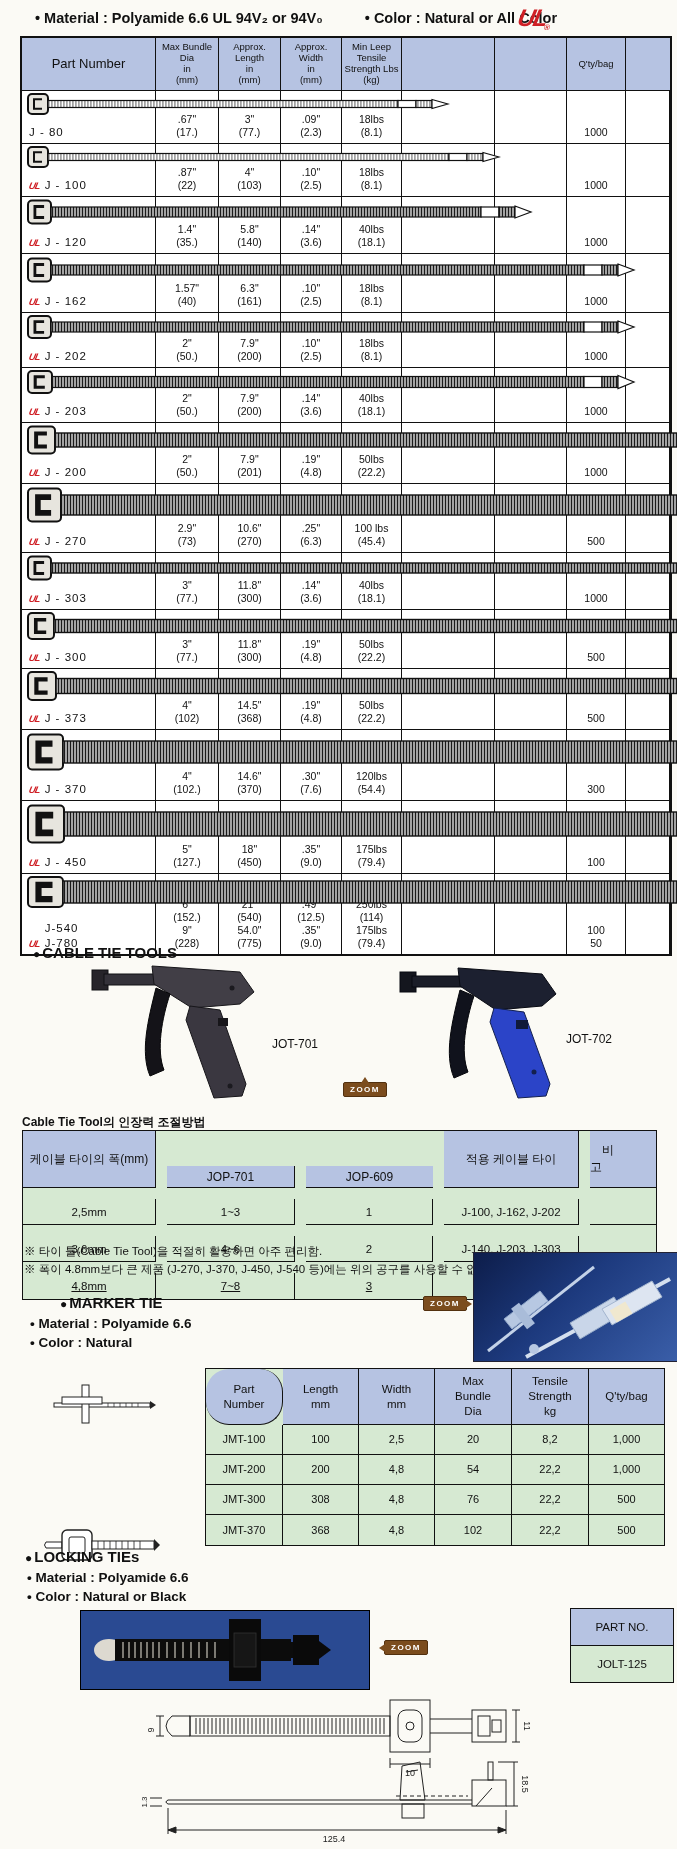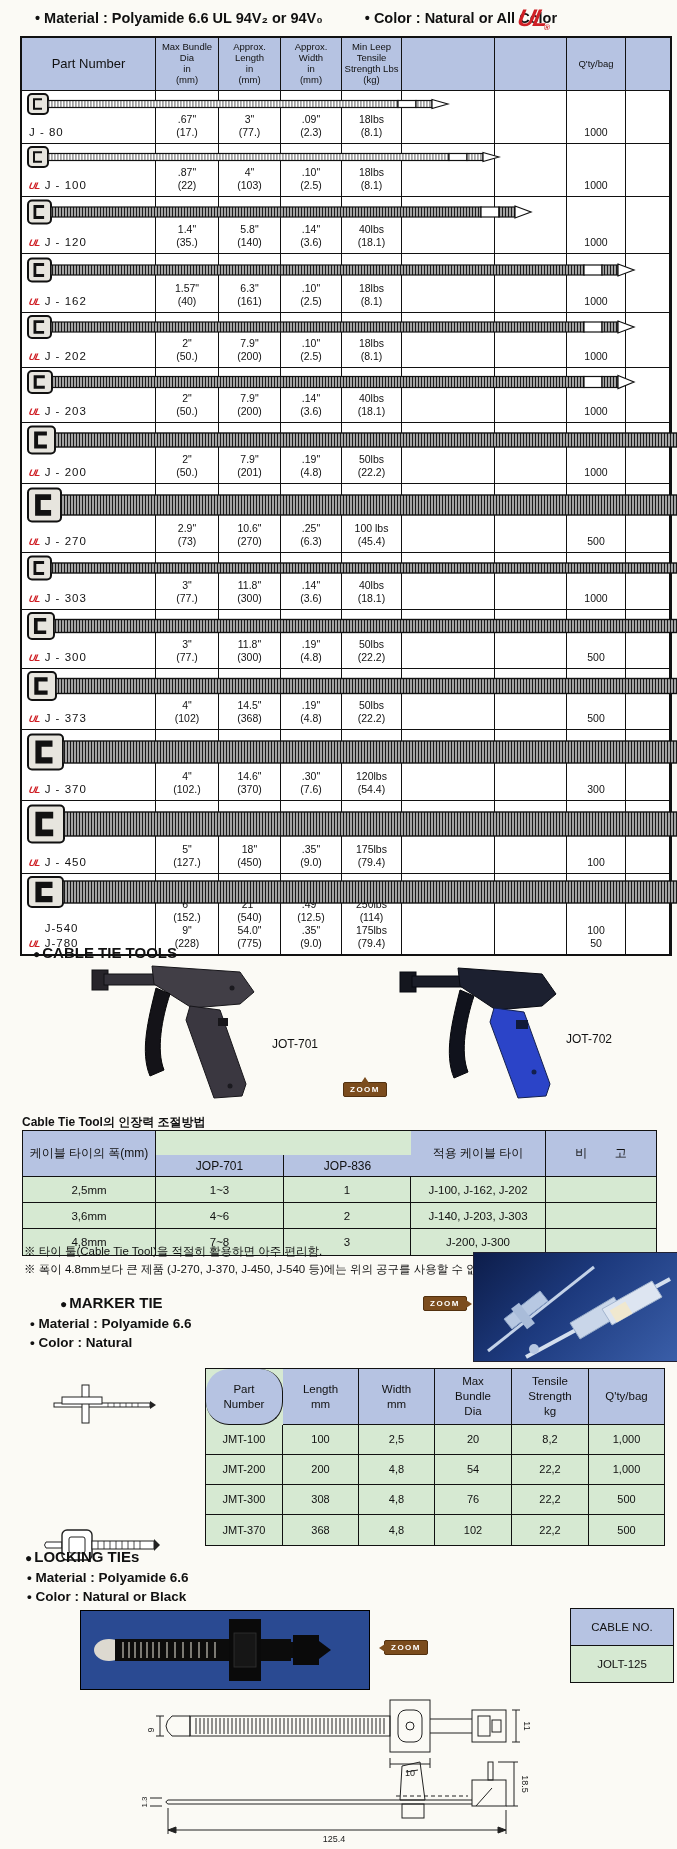--- a/index.html
+++ b/index.html
@@ -43,27 +43,27 @@
                    border-bottom:4px solid transparent;border-left:6px solid #7b4c1d;}
   .zoom .tri.left{left:-6px;top:50%;margin-top:-4px;border-top:4px solid transparent;
                   border-bottom:4px solid transparent;border-right:6px solid #7b4c1d;}
   
   .tool{position:absolute;line-height:0;}
   .tool-label{position:absolute;font-size:12px;white-space:nowrap;}
   
   .caption{position:absolute;left:22px;top:1114px;font-size:12px;font-weight:bold;}
   .atable{position:absolute;left:22px;top:1130px;width:633px;border:1.5px solid #111;background:#d6e9d2;
           display:grid;grid-template-columns:133px 128px 127px 135px 1fr;
-          grid-template-rows:24px 22px 26px 26px 26px;}
+          grid-template-rows:24px 22px 26px 26px 26px;gap:11px;}
   .acell{border-right:1px solid #111;border-bottom:1px solid #111;display:flex;align-items:center;
          justify-content:center;font-size:11.5px;}
   .acell.hd{background:#b6c3e2;font-size:12px;}
   .acell.kwide{letter-spacing:12px;text-indent:12px;}
   .acell:nth-child(5n){border-right:none;}
-  .arow-last{border-bottom:none !important;}
+  .arow-last{border-bottom:none !important;text-decoration:underline;}
   .note{position:absolute;font-size:11.5px;white-space:nowrap;}
   
   .mk-photo{position:absolute;left:473px;top:1252px;width:203px;height:108px;border:1px solid #223;
             background:linear-gradient(135deg,#0d1d4a 0%,#1d3a7e 45%,#3a5ea8 100%);line-height:0;}
   .mk-draw{position:absolute;line-height:0;}
   .ktable{position:absolute;left:205px;top:1368px;width:458px;border:1.5px solid #111;background:#d6e9d2;
           display:grid;grid-template-columns:77px 76px 76px 77px 77px 1fr;
           grid-template-rows:56px 30px 30px 30px 30px;}
   .kcell{border-right:1px solid #111;border-bottom:1px solid #111;display:flex;align-items:center;
          justify-content:center;text-align:center;font-size:11px;white-space:pre-line;line-height:1.3;}
@@ -541,21 +541,21 @@
     <span class="tri up"></span>
     <span>ZOOM</span>
   </div>
 
   <div class="caption">Cable Tie Tool의 인장력 조절방법</div>
   <div class="atable">
     <div class="acell hd" style="grid-row:1/3;grid-column:1;">케이블 타이의 폭(mm)</div>
     <div class="acell hd kwide" style="grid-row:1/3;grid-column:5;border-right:none;">비 고</div>
     <div class="acell hd" style="grid-row:1/3;grid-column:4;">적용 케이블 타이</div>
     <div class="acell hd" style="grid-row:2;grid-column:2;text-align:right;">JOP-701</div>
-    <div class="acell hd" style="grid-row:2;grid-column:3;">JOP-836</div>
+    <div class="acell hd" style="grid-row:2;grid-column:3;">JOP-609</div>
     <div id="adjust-body" style="display:contents;"><div class="acell" style="grid-area: 3 / 1;">2,5mm</div><div class="acell" style="grid-area: 3 / 2;">1~3</div><div class="acell" style="grid-area: 3 / 3;">1</div><div class="acell" style="grid-area: 3 / 4;">J-100, J-162, J-202</div><div class="acell" style="grid-area: 3 / 5; border-right: none;"></div><div class="acell" style="grid-area: 4 / 1;">3,6mm</div><div class="acell" style="grid-area: 4 / 2;">4~6</div><div class="acell" style="grid-area: 4 / 3;">2</div><div class="acell" style="grid-area: 4 / 4;">J-140, J-203, J-303</div><div class="acell" style="grid-area: 4 / 5; border-right: none;"></div><div class="acell arow-last" style="grid-area: 5 / 1;">4,8mm</div><div class="acell arow-last" style="grid-area: 5 / 2;">7~8</div><div class="acell arow-last" style="grid-area: 5 / 3;">3</div><div class="acell arow-last" style="grid-area: 5 / 4;">J-200, J-300</div><div class="acell arow-last" style="grid-area: 5 / 5; border-right: none;"></div></div>
   </div>
   <div class="note" style="left:24px;top:1244px;">※ 타이 툴(Cable Tie Tool)을 적절히 활용하면 아주 편리함.</div>
   <div class="note" style="left:24px;top:1262px;">※ 폭이 4.8mm보다 큰 제품 (J-270, J-370, J-450, J-540 등)에는 위의 공구를 사용할 수 없음.</div>
 
   <div class="sec-h" style="left:28px;top:1294px;margin-left:32px;">
     <span class="dot">●</span><span>MARKER TIE</span>
   </div>
   <div class="bullet" style="left:30px;top:1316px;">• Material : Polyamide 6.6</div>
   <div class="bullet" style="left:30px;top:1335px;">• Color : Natural</div>
@@ -652,21 +652,21 @@
       <rect x="180" y="31" width="34" height="16" fill="#0c0c0c"></rect>
       <rect x="212" y="24" width="26" height="30" fill="#0a0a0a"></rect>
       <polygon points="238,30 250,39 238,48" fill="#0a0a0a"></polygon>
     </svg>
   </div>
   <div class="zoom" style="left:384px;top:1640px;">
     <span class="tri left"></span>
     <span>ZOOM</span>
   </div>
   <div class="ptable">
-    <div class="pc hd">CABLE NO.</div>
+    <div class="pc hd">PART NO.</div>
     <div class="pc val">JOLT-125</div>
   </div>
   <div class="tech" id="tech-drawing"><svg width="560" height="158" viewBox="0 0 560 158" font-family="Liberation Sans, sans-serif">
   <g stroke="#222" fill="none" stroke-width="1">
     <path d="M52,28 Q40,38 52,48 L70,48 L70,28 Z"></path>
     <rect x="70" y="28" width="200" height="20"></rect>
     <line x1="76" y1="30" x2="76" y2="46"></line>
           <line x1="80" y1="30" x2="80" y2="46"></line>
           <line x1="84" y1="30" x2="84" y2="46"></line>
           <line x1="88" y1="30" x2="88" y2="46"></line>

